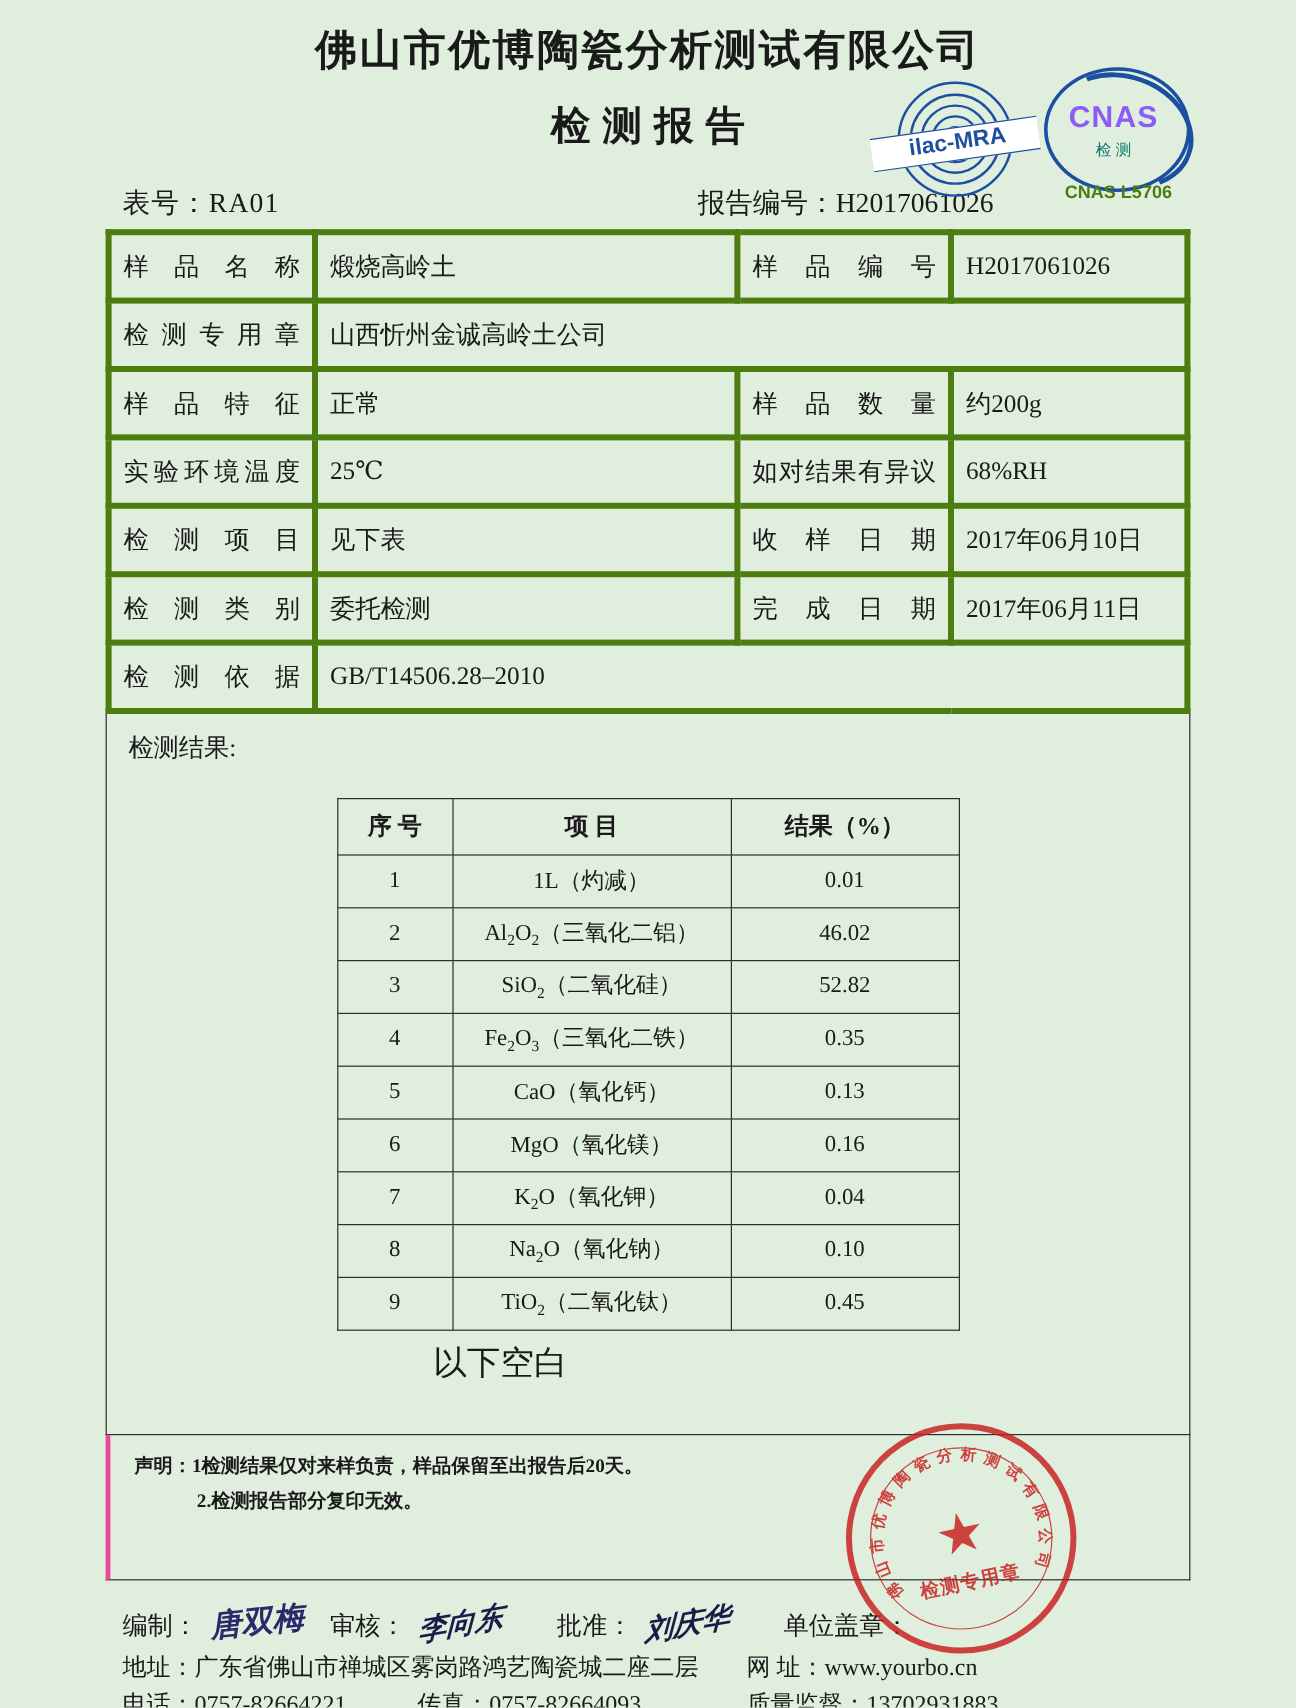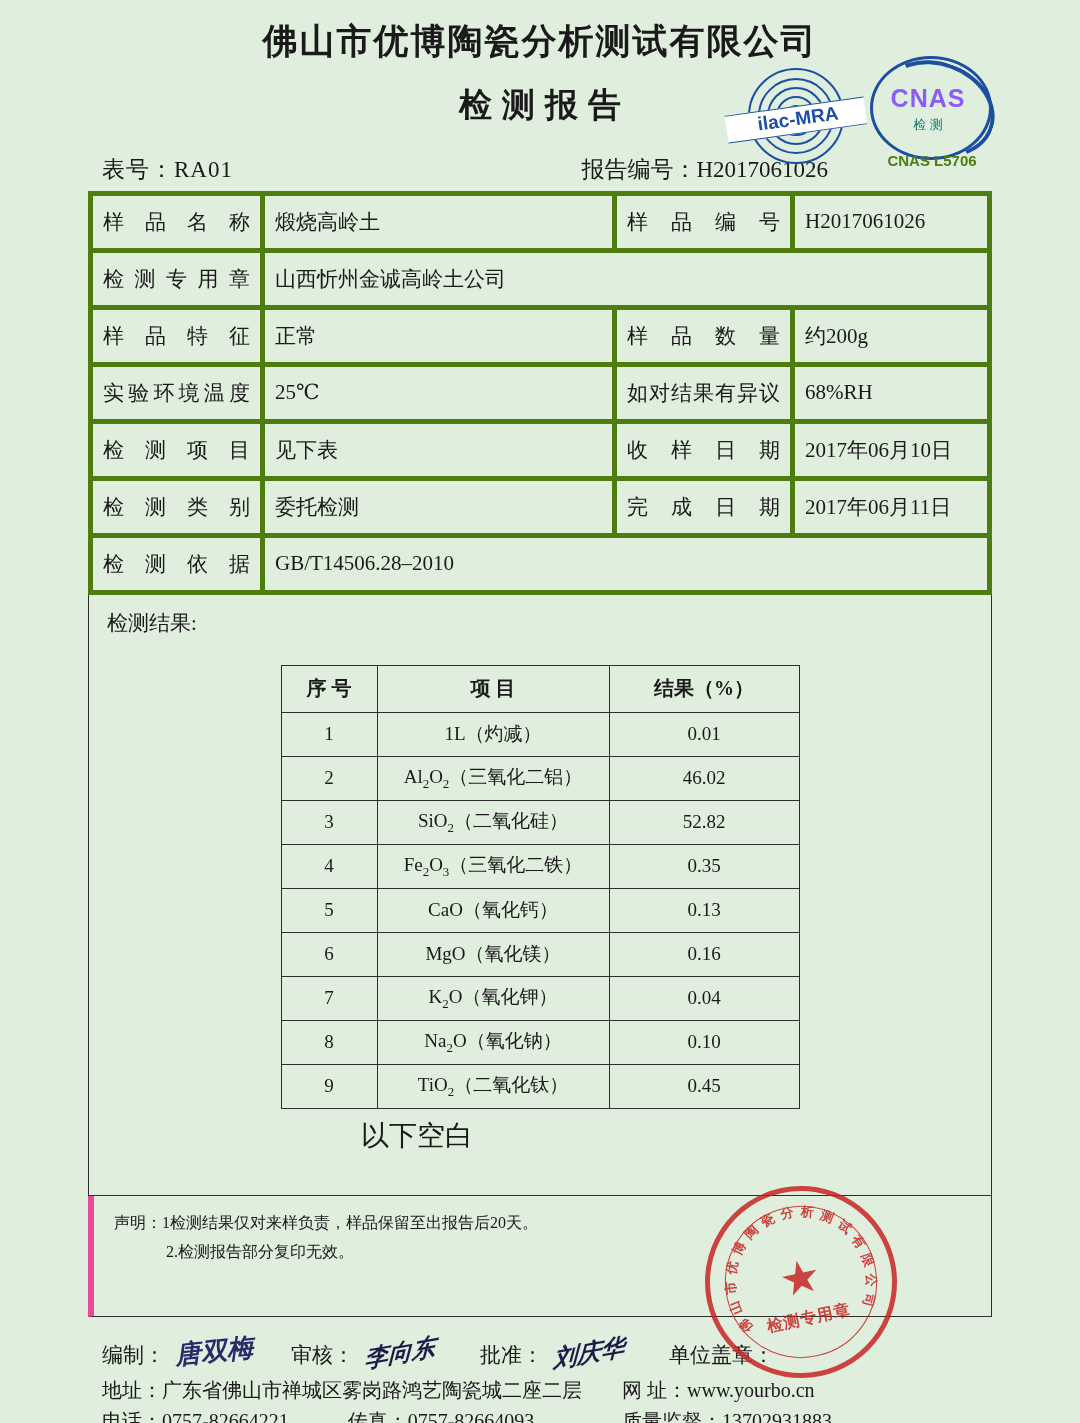--- a/index.html
+++ b/index.html
@@ -223,28 +223,29 @@
   col.c2 { width: 232px; }
   col.c3 { width: 190px; }
   td.item { text-align: center; }
   .blank-note {
     font-size: 28px;
     margin: 8px 0 0 272px;
   }
 
   
   .statements {
-    border-left: 6px solid #ec4899;
+    border-left: 4px solid #ec4899;
     border-right: 1px solid #2d2d2d;
     border-bottom: 1px solid #2d2d2d;
     padding: 12px 0 12px 20px;
     font-size: 16px;
     line-height: 1.85;
     position: relative;
     min-height: 96px;
+    font-weight: bold;
   }
 
   
   .sign-row {
     display: flex;
     align-items: flex-end;
     font-size: 21px;
     margin-top: 12px;
     padding-left: 14px;
     position: relative;
@@ -496,21 +497,21 @@
   </div>
 
   <div class="statements">
     <div>声明：1检测结果仅对来样负责，样品保留至出报告后20天。</div>
     <div style="padding-left:52px">2.检测报告部分复印无效。</div>
   </div>
 
   <div class="sign-row">
     <span class="sign-label">编制：</span>
     <span class="sig">唐双梅</span>
-    <span class="sign-label" style="margin-left:28px">审核：</span>
+    <span class="sign-label" style="margin-left:12px">审核：</span>
     <span class="sig sig2">李向东</span>
     <span class="sign-label" style="margin-left:34px">批准：</span>
     <span class="sig sig2">刘庆华</span>
     <span class="sign-label" style="margin-left:34px">单位盖章：</span>
   </div>
 
   <div class="footer">
     <div class="line">
       <span class="f-left">
         <span>地址：</span><span>广东省佛山市禅城区雾岗路鸿艺陶瓷城二座二层</span>

